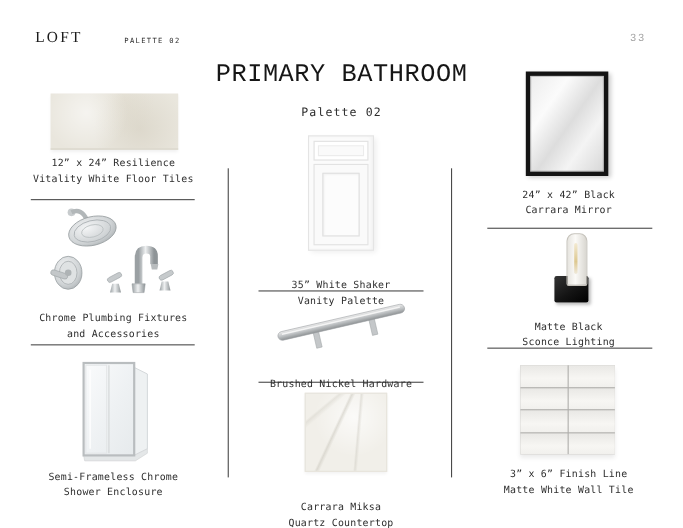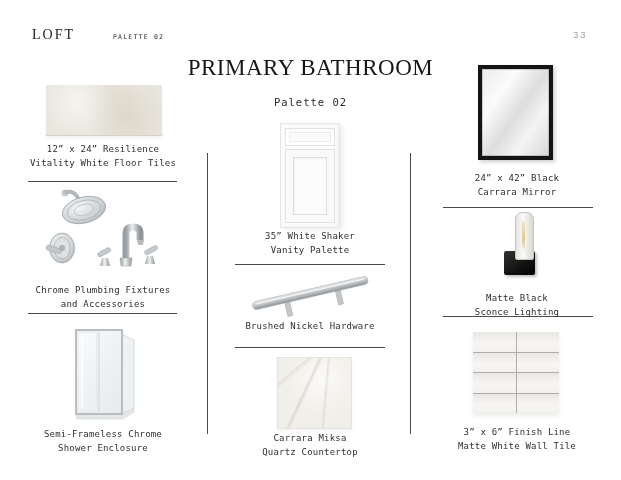--- a/index.html
+++ b/index.html
@@ -19,34 +19,34 @@
     font-size:6.5px;letter-spacing:1.2px;color:#2b2b2b;
   }
   .page-number{
     position:absolute;left:573px;top:29px;
     font-size:9.5px;letter-spacing:2px;color:#a3a3a3;
     font-family:Liberation Sans, sans-serif;
   }
   
   .page-title{
     position:absolute;left:0;top:55px;width:621px;text-align:center;
-    font-family:Liberation Serif, serif;
+    font-family:Liberation Mono, monospace;
     font-size:23px;letter-spacing:0.5px;color:#161616;
   }
   .page-subtitle{
     position:absolute;left:0;top:96px;width:621px;text-align:center;
     font-size:10.5px;letter-spacing:1px;color:#2b2b2b;
   }
   
   .caption{
     position:absolute;text-align:center;
     font-size:9px;line-height:13.5px;letter-spacing:0.2px;color:#2e2e2e;
   }
   .cap-left{left:20px;width:166px;}
-  .cap-mid{left:225px;width:170px;}
+  .cap-mid{left:225px;width:170px;margin-top:24px;}
   .cap-right{left:432px;width:170px;}
   
   .hdiv{position:absolute;height:1px;background:#4a4a4a;}
   .vdiv{position:absolute;width:1px;background:#4a4a4a;}
   
   .floor-tile{
     position:absolute;left:46px;top:85px;width:116px;height:50px;
     background:
       radial-gradient(circle at 28% 35%, rgba(255,255,255,0.55), transparent 42%),
       radial-gradient(circle at 70% 65%, rgba(211,205,190,0.55), transparent 48%),

